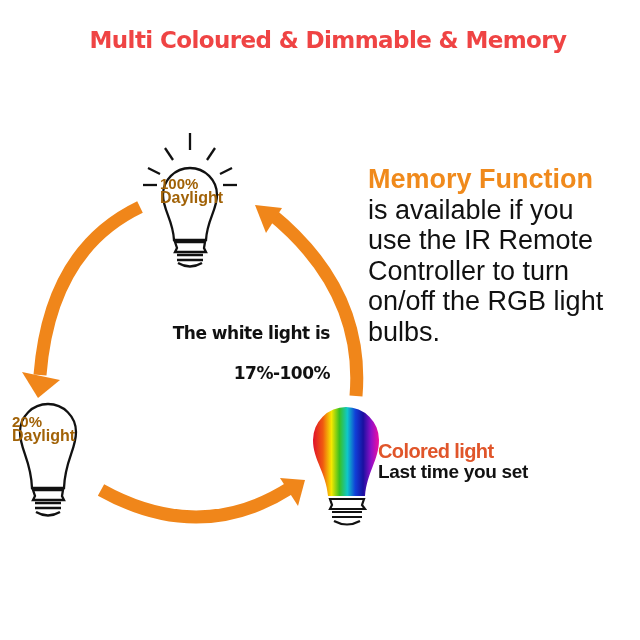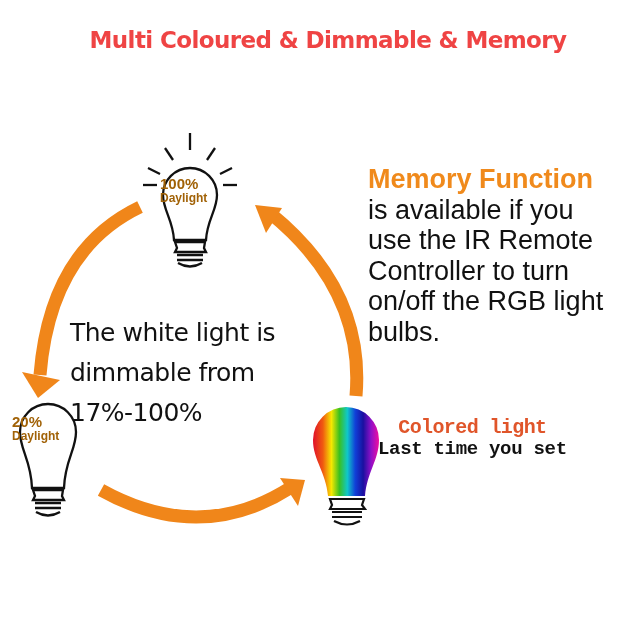--- a/index.html
+++ b/index.html
@@ -1,25 +1,25 @@
 <!DOCTYPE html>
 <html><head>
 <meta charset="utf-8">
 <style>
   html,body{margin:0;padding:0;background:#fff;}
   body{width:640px;height:640px;position:relative;overflow:hidden;font-family:"DejaVu Sans",sans-serif;}
   .title{position:absolute;left:0;top:22px;width:640px;text-align:center;font-family:"DejaVu Sans",sans-serif;font-weight:bold;font-size:23px;line-height:37px;color:#ef4444;letter-spacing:-0.6px;margin-left:8px;}
   svg.diagram{position:absolute;left:0;top:0;}
   .bulb-label{position:absolute;text-align:left;font-family:"Liberation Sans",sans-serif;font-weight:bold;color:#a16207;}
   .pct{font-size:15px;line-height:16px;}
-  .dl{font-size:12px;line-height:12px;}
-  .center-text{position:absolute;left:70px;top:313px;width:260px;text-align:left;font-family:"DejaVu Sans",sans-serif;font-weight:normal;font-size:25px;line-height:40px;color:#111;letter-spacing:-0.5px;}
+  .dl{font-size:16px;line-height:12px;}
+  .center-text{position:absolute;left:70px;top:313px;width:260px;text-align:right;font-family:"DejaVu Sans",sans-serif;font-weight:bold;font-size:17px;line-height:40px;color:#111;letter-spacing:-0.5px;}
   .memory{position:absolute;left:368px;top:164px;width:275px;font-family:"Liberation Sans",sans-serif;font-size:27px;line-height:30.5px;color:#111;}
   .memory .mh{color:#f08a1c;font-weight:bold;display:block;}
-  .colored{position:absolute;left:378px;top:416px;font-family:Liberation Mono, monospace;font-weight:bold;text-align:center;}
+  .colored{position:absolute;left:378px;top:439px;font-family:Liberation Sans, sans-serif;font-weight:bold;}
   .colored .c1{color:#e0552a;font-size:20px;line-height:24px;display:block;letter-spacing:-0.6px;}
   .colored .c2{color:#111;font-size:19px;line-height:18px;display:block;letter-spacing:-0.3px;}
 </style>
 </head>
 <body>
 
 <div class="title">
   <div>Multi Coloured &amp; Dimmable &amp; Memory</div>
 </div>
 
@@ -89,21 +89,20 @@
   <div class="dl">Daylight</div>
 </div>
 
 <div class="bulb-label" style="left:12px;top:414px;width:60px;">
   <div class="pct">20%</div>
   <div class="dl">Daylight</div>
 </div>
 
 <div class="center-text">
   <div>The white light is</div>
-  <div>dimmable from</div>
   <div>17%-100%</div>
 </div>
 
 <div class="memory">
   <span class="mh">Memory Function</span>
   <div>is available if you</div>
   <div>use the IR Remote</div>
   <div>Controller to turn</div>
   <div>on/off the RGB light</div>
   <div>bulbs.</div>

